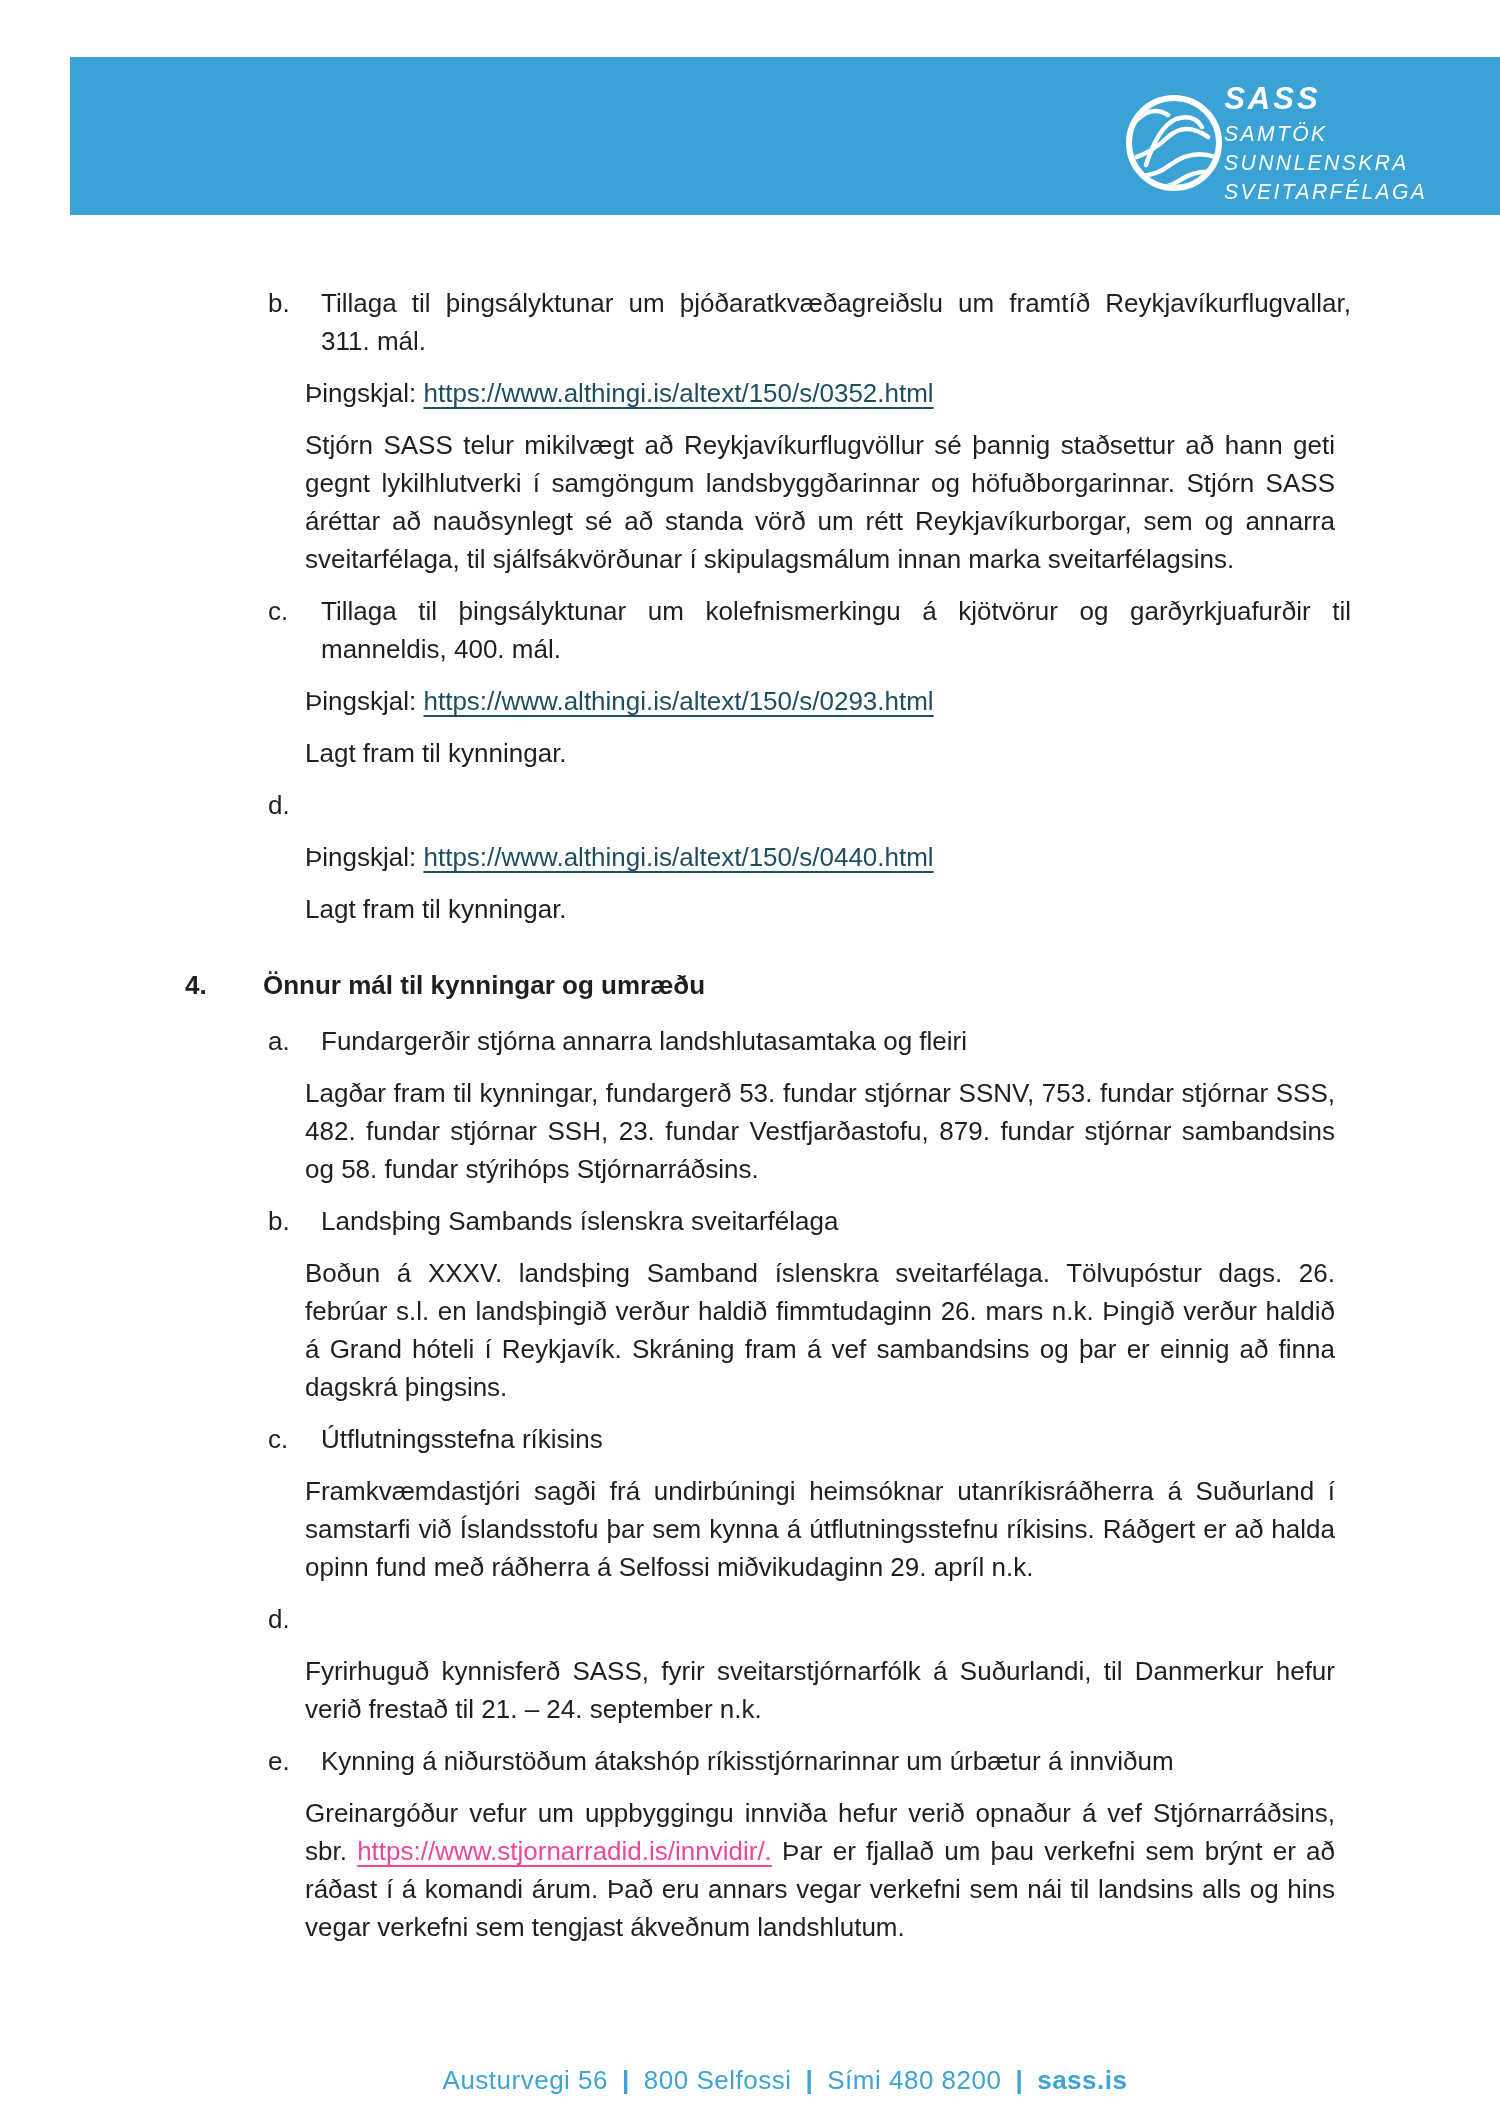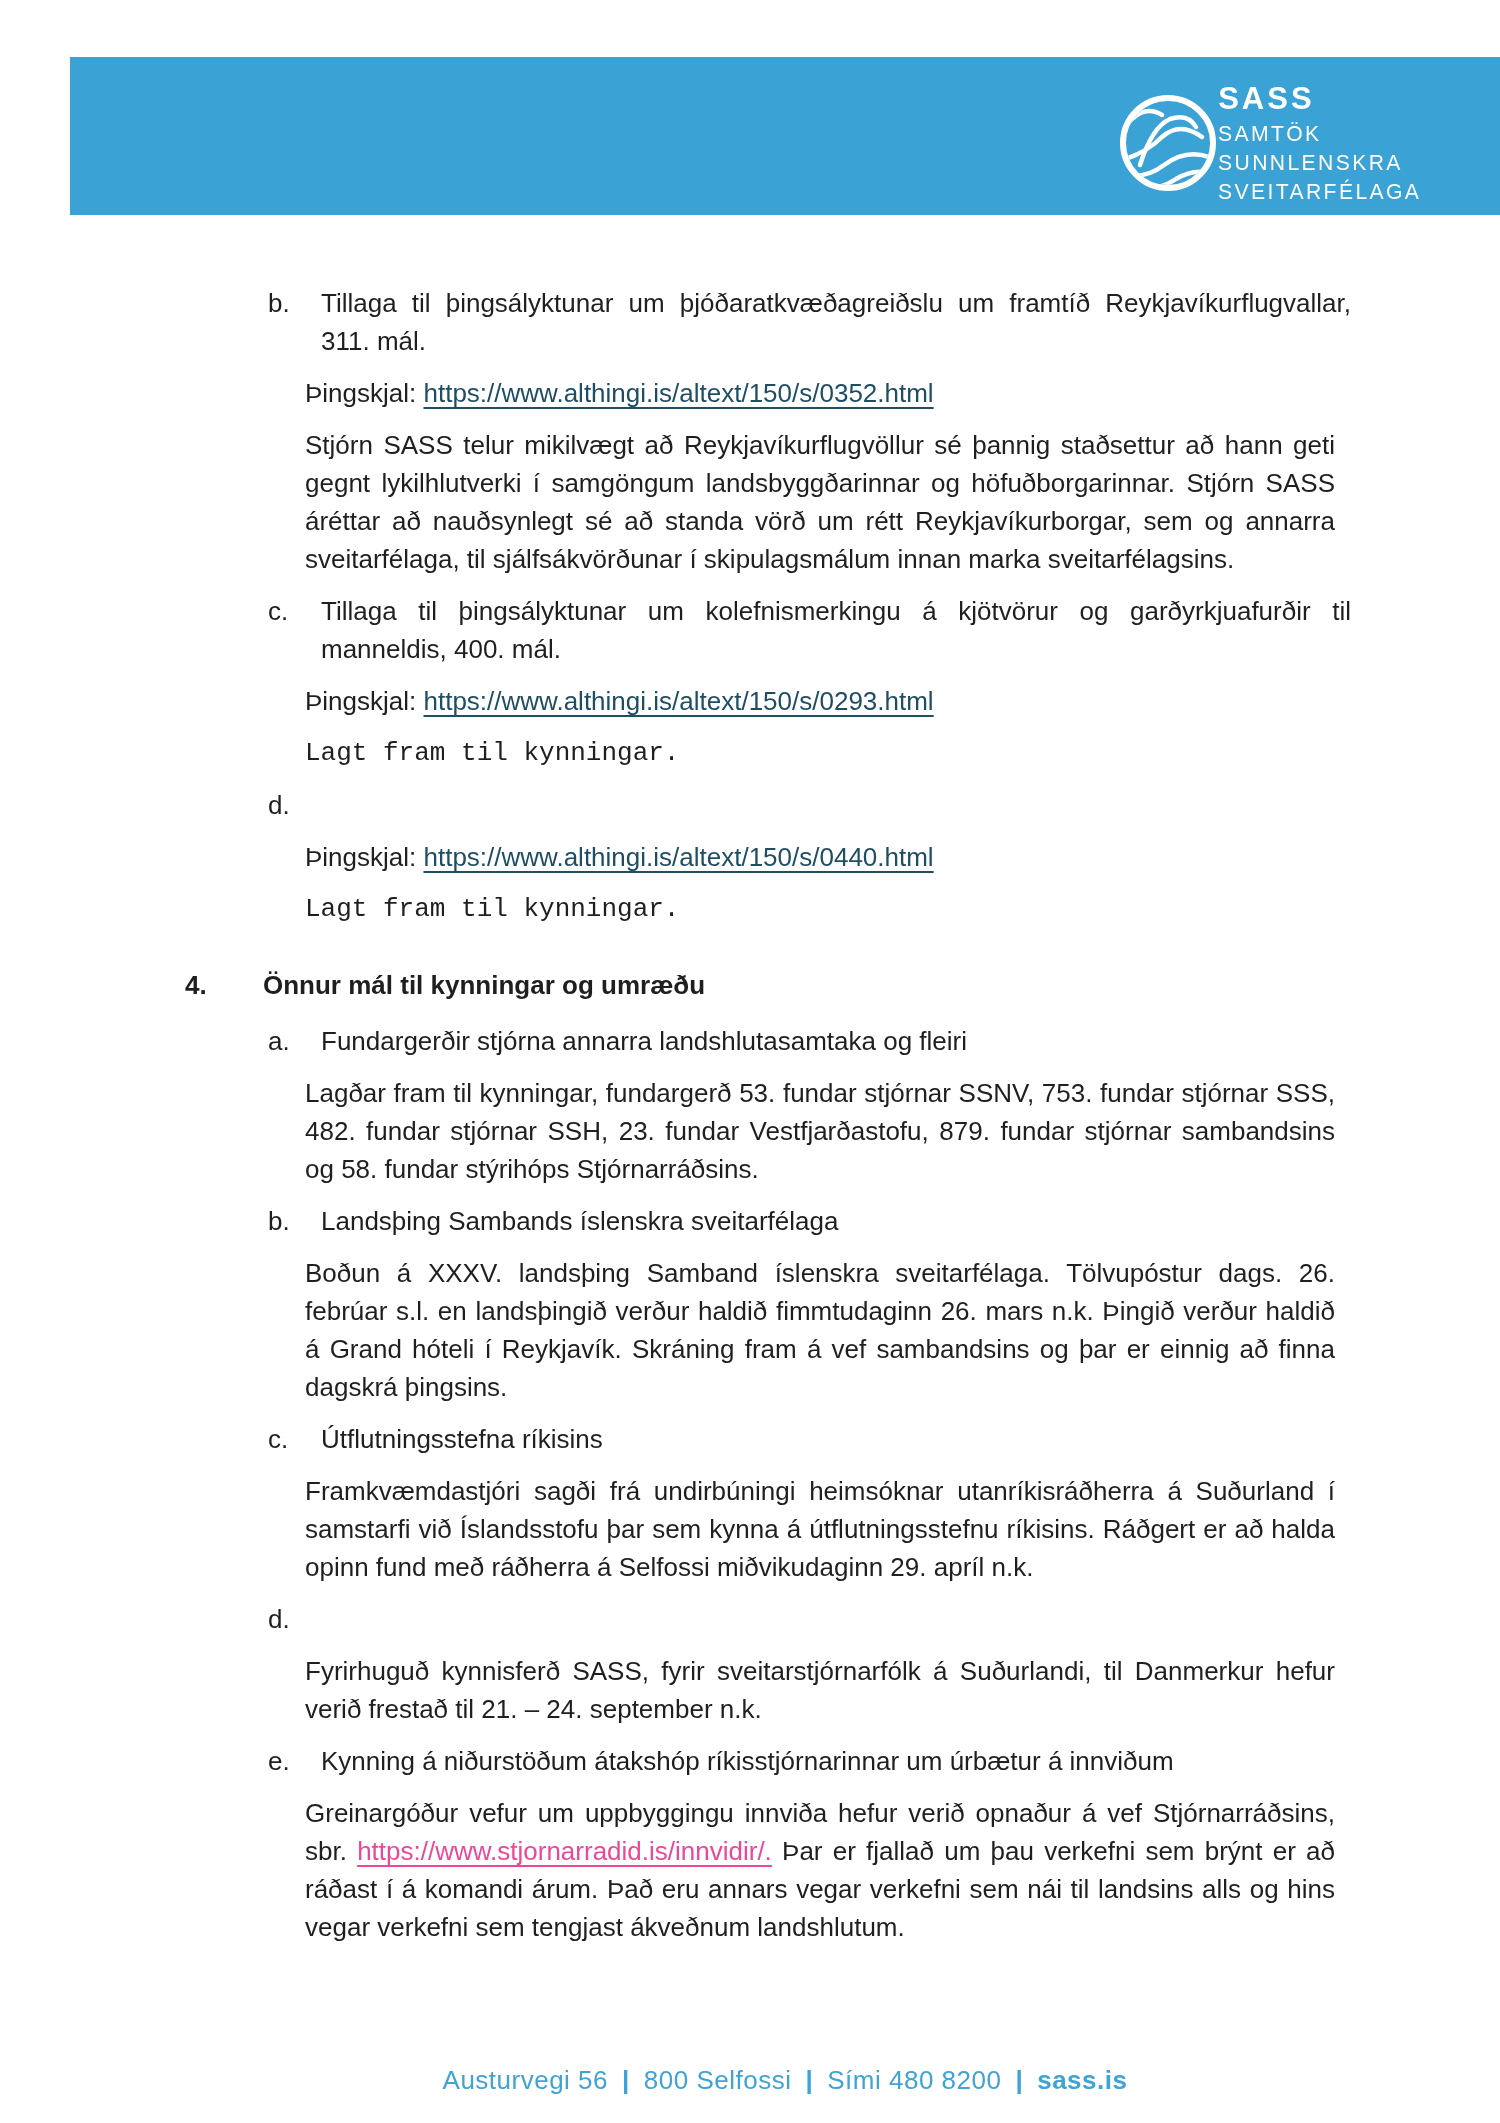--- a/index.html
+++ b/index.html
@@ -10,43 +10,43 @@
     color:#1f1f1f;
     position:relative;
     overflow:hidden;
   }
   
   .band{
     position:absolute;top:57px;left:70px;right:0;height:158px;
     background:#3aa2d4;
   }
   .logo-group{
-    position:absolute;right:70px;top:26px;
-    display:flex;align-items:center;
+    position:absolute;right:64px;top:26px;
+    display:flex;align-items:center;font-style:italic;
   }
   .logo-mark{width:100px;height:100px;flex:none;}
   .wordmark{color:#ffffff;line-height:1;}
   .wm-title{
     font-size:31px;font-weight:bold;letter-spacing:3px;margin-bottom:9px;
   }
   .wm-line{
     font-size:22px;font-weight:normal;letter-spacing:2.5px;margin-top:7px;
     transform:scaleX(.96);transform-origin:left;
   }
   
   .content{
     position:absolute;top:284px;left:0;width:1500px;
     font-size:26px;line-height:38px;
   }
   .row{display:flex;margin-bottom:14px;}
   .letter{margin-left:268px;width:37px;flex:none;}
   .itext{width:1030px;flex:none;text-align:justify;margin-left:16px;}
   .sub{margin-left:305px;width:1030px;text-align:justify;margin-bottom:14px;}
   .linkline{margin-left:305px;width:1030px;margin-bottom:14px;}
-  .plain{margin-left:305px;width:1030px;margin-bottom:14px;font-family:Liberation Mono, monospace;}
+  .plain{margin-left:305px;width:1030px;margin-bottom:14px;}
   a.doclink{color:#1f4e63;text-decoration:underline;text-decoration-thickness:2px;text-underline-offset:5px;}
   a.doclink-light{color:#ec4899;text-decoration-thickness:2px;text-underline-offset:5px;}
   .sec{display:flex;font-weight:bold;margin-top:38px;margin-bottom:18px;}
   .sec-num{margin-left:185px;width:78px;flex:none;}
   .sec-title{flex:none;}
   
   .footer{
     position:absolute;top:2064px;left:70px;right:0;
     text-align:center;
     font-size:26px;line-height:32px;

